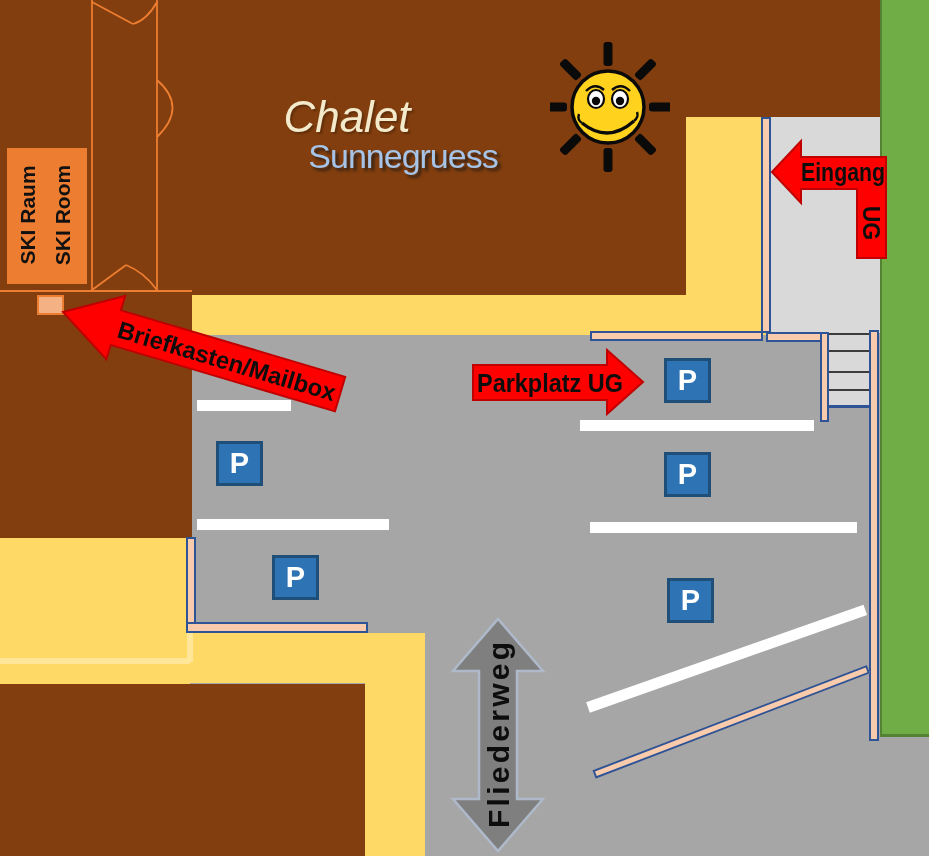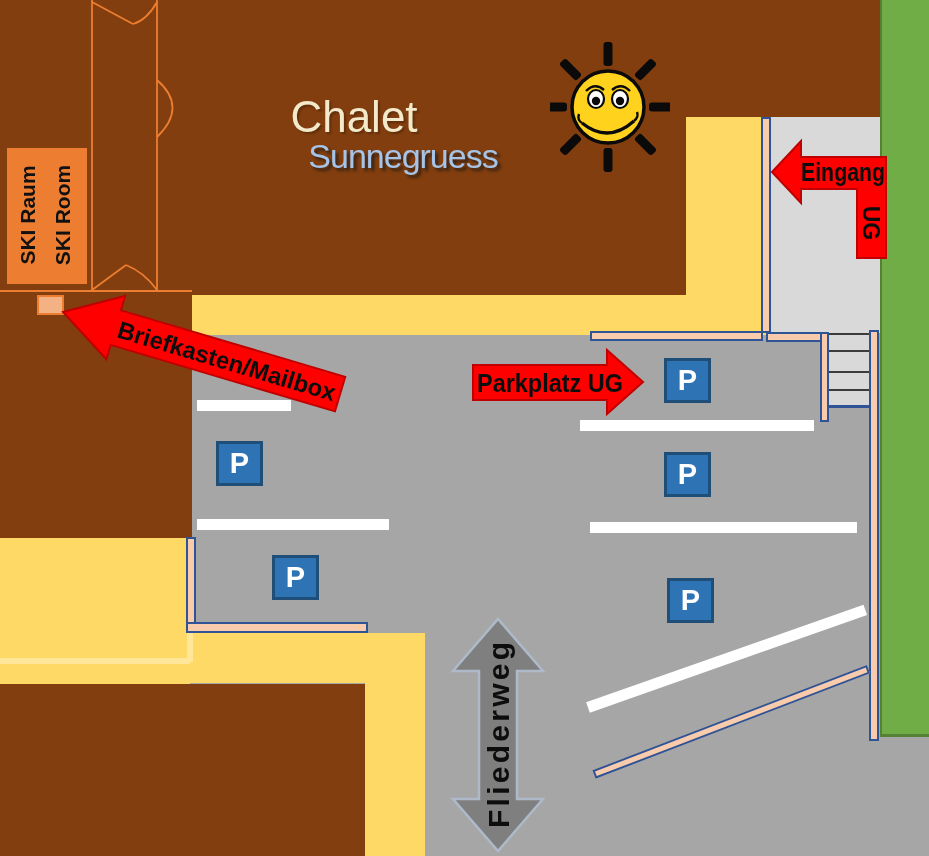--- a/index.html
+++ b/index.html
@@ -132,21 +132,21 @@
     <ellipse cx="70" cy="61" rx="8" ry="9" fill="#fff" stroke="#0a0a0a" stroke-width="2.2"></ellipse>
     <circle cx="46" cy="63" r="4.2" fill="#0a0a0a"></circle>
       <circle cx="70" cy="63" r="4.2" fill="#0a0a0a"></circle>
     <path d="M36,53 Q45,44 54,52" fill="none" stroke="#0a0a0a" stroke-width="2.4"></path>
     <path d="M62,52 Q71,44 80,53" fill="none" stroke="#0a0a0a" stroke-width="2.4"></path>
     <path d="M32,85 Q58,106 84,83" fill="none" stroke="#0a0a0a" stroke-width="3.2"></path>
     <path d="M32,85 q-5,-3 -3,-9" fill="none" stroke="#0a0a0a" stroke-width="2.4"></path>
     <path d="M84,83 q5,-4 3,-9" fill="none" stroke="#0a0a0a" stroke-width="2.4"></path>
   </svg>
 
-  <div class="abs title1" style="left:249px;top:92px;width:210px;">Chalet</div>
+  <div class="abs title1" style="left:242px;top:92px;width:210px;font-style:italic;">Chalet</div>
   <div class="abs title2" style="left:228px;top:137px;width:350px;">Sunnegruess</div>
 
   <svg class="abs" style="left:765px;top:135px;" width="125" height="130" viewBox="0 0 125 130">
     <polygon points="7,37 36,6 36,22 121,22 121,123 92,123 92,54 36,54 36,68" style="fill:var(--arrow_red);stroke:var(--arrow_red_dark);stroke-width:2;"></polygon>
     <text x="78" y="46" text-anchor="middle" font-size="25" font-weight="700" textLength="84" lengthAdjust="spacingAndGlyphs" fill="#0d0d0d">Eingang</text>
     <text transform="rotate(90 106 88)" x="106" y="88" text-anchor="middle" dominant-baseline="central" font-size="23" font-weight="700" fill="#0d0d0d">UG</text>
   </svg>
 
   <svg class="abs" style="left:30px;top:250px;" width="340" height="190" viewBox="0 0 340 190">
     <g transform="rotate(16.5 33 62)">

